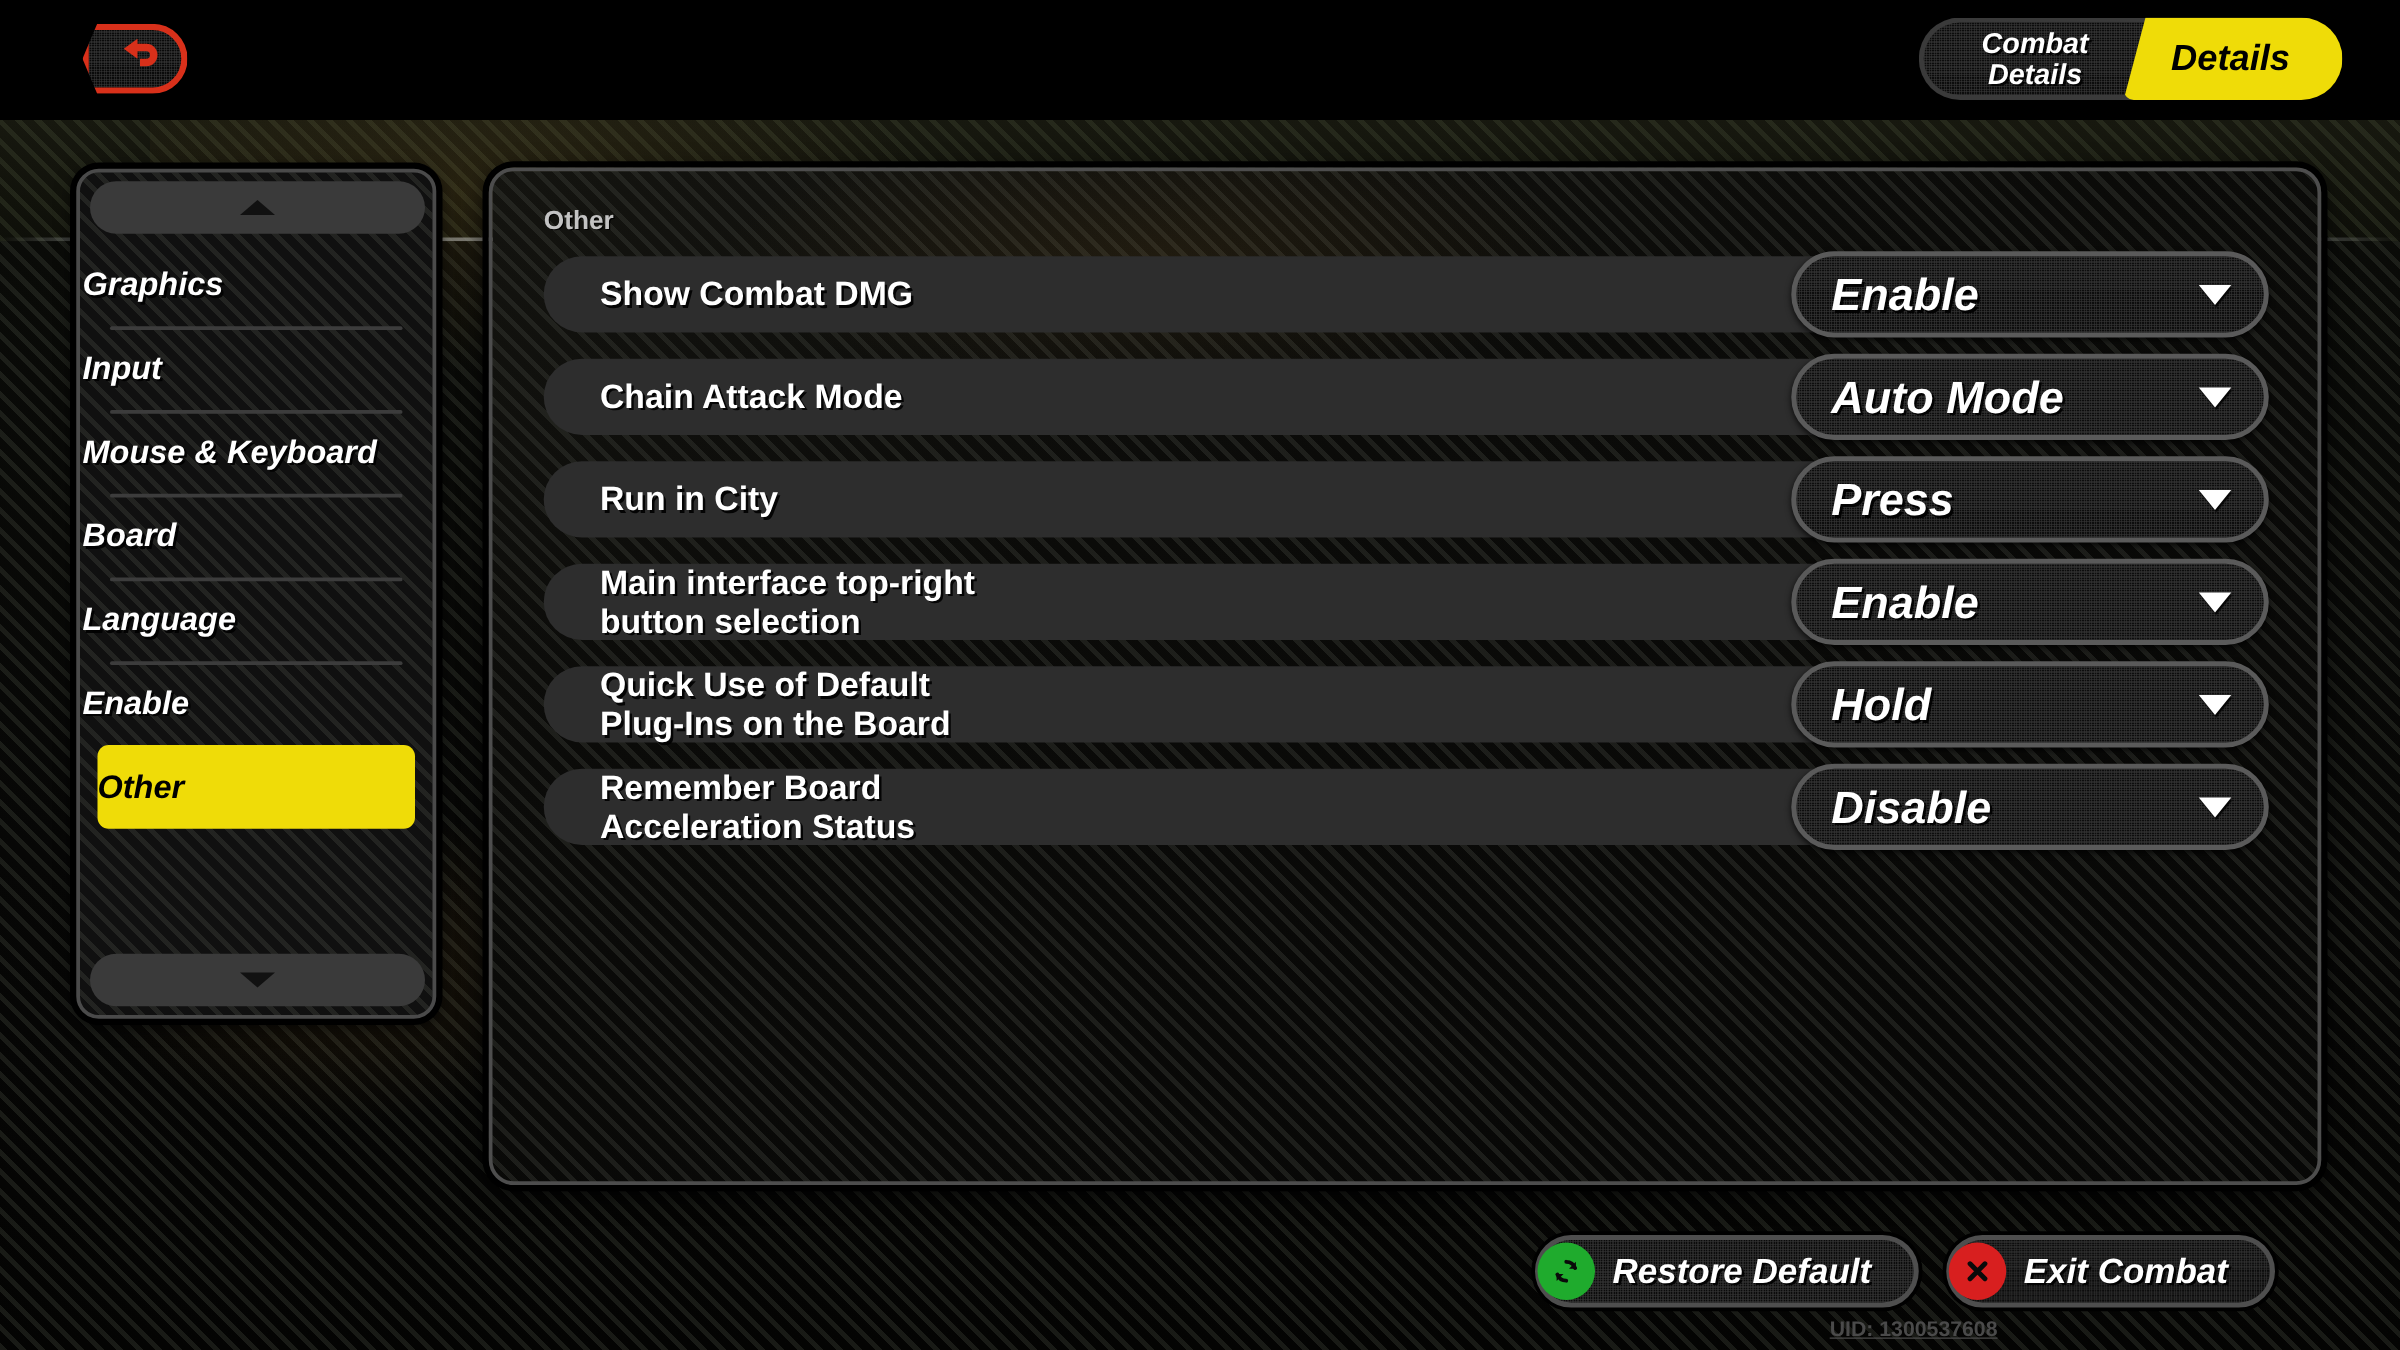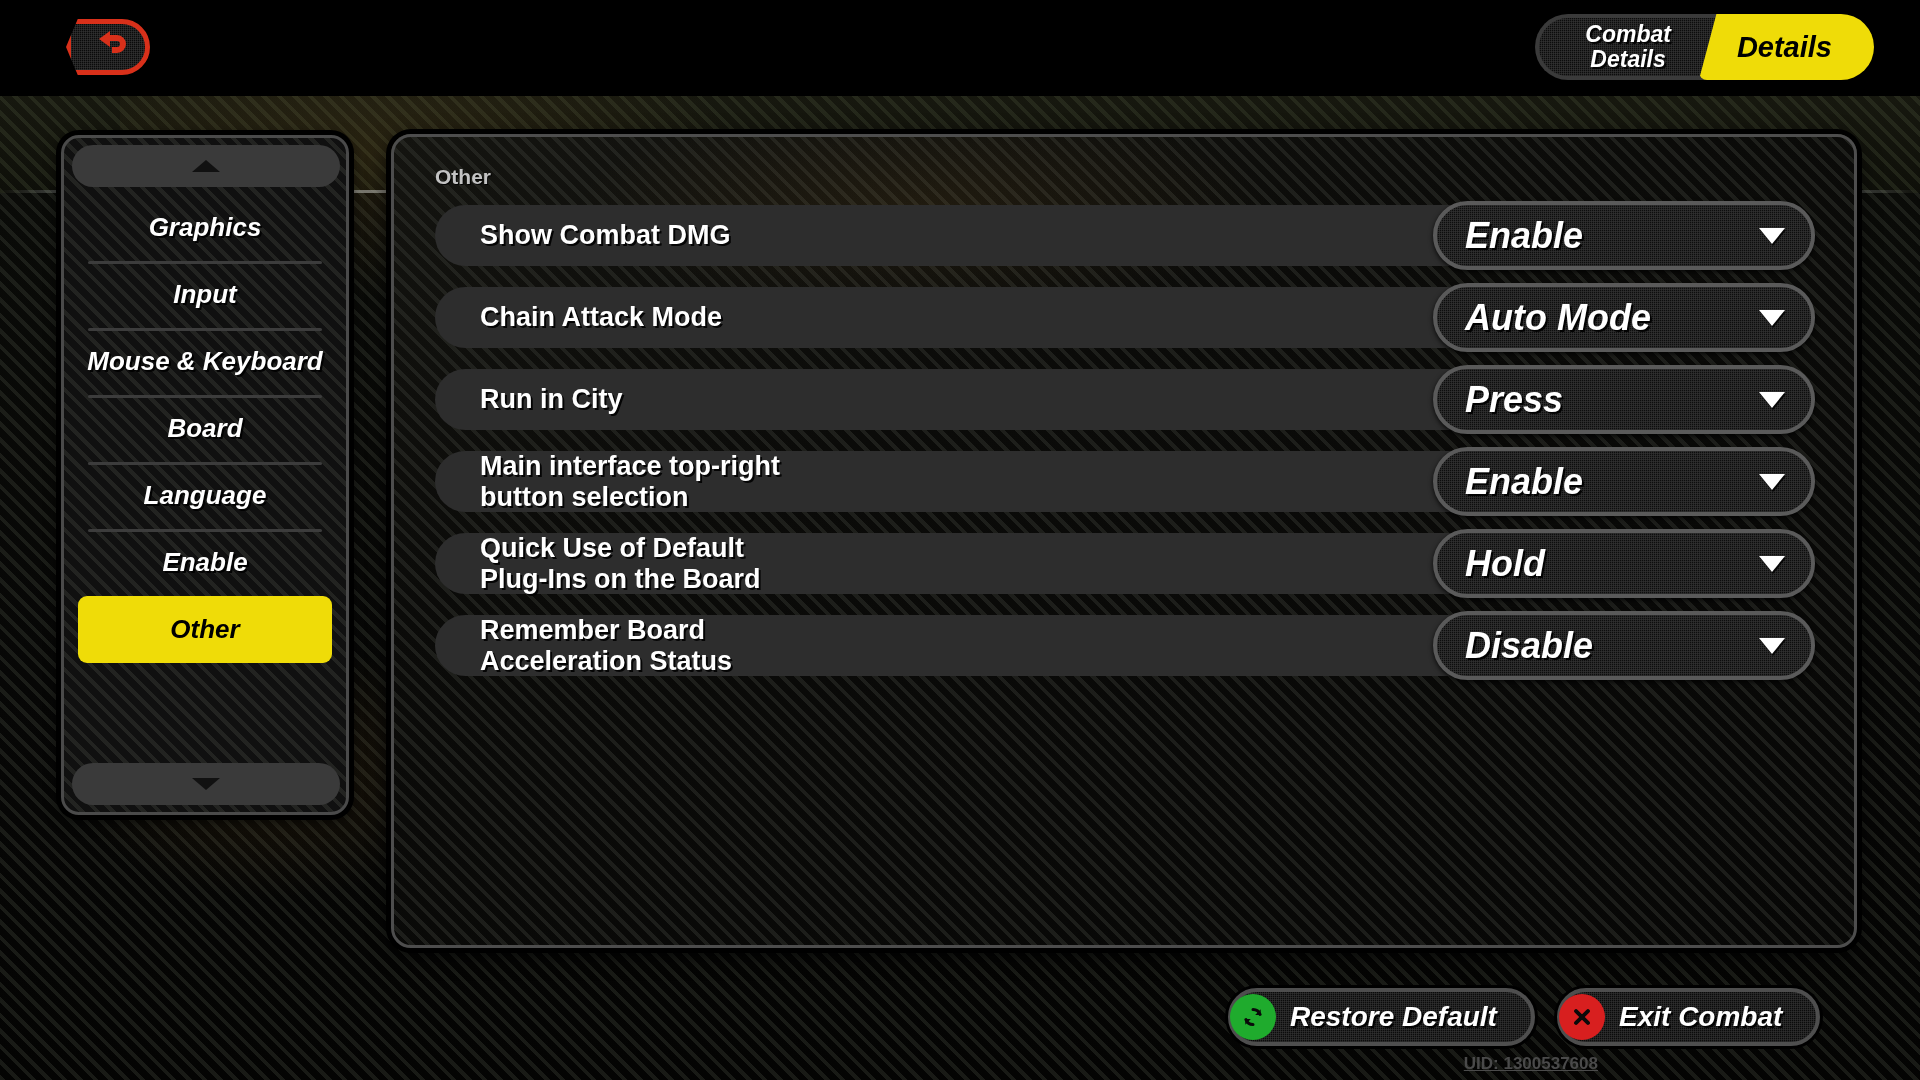--- a/index.html
+++ b/index.html
@@ -119,21 +119,21 @@
   .scroll-down{ bottom:7px; }
   .scroll-btn .caret{
     width:0;height:0;border-left:14px solid transparent;border-right:14px solid transparent;
   }
   .scroll-up .caret{ border-bottom:12px solid #111; }
   .scroll-down .caret{ border-top:12px solid #111; }
 
   .menu{ position:absolute; left:0; top:56px; width:100%; padding:0 2px; }
   .menu-item{
     position:relative; height:67px;
-    display:flex; align-items:center; justify-content:center;
+    display:flex; align-items:center; 
     color:#fff; font-size:26px; font-weight:bold; font-style:italic;
     text-shadow:2px 2px 0 rgba(0,0,0,0.9);
     cursor:pointer;
   }
   .menu-item + .menu-item::before{
     content:""; position:absolute; left:22px; right:22px; top:0;
     height:3px; background:#3c3c3c; border-radius:2px;
   }
   .menu-item.active{
     background:#efdc08; color:#000; border-radius:9px;

